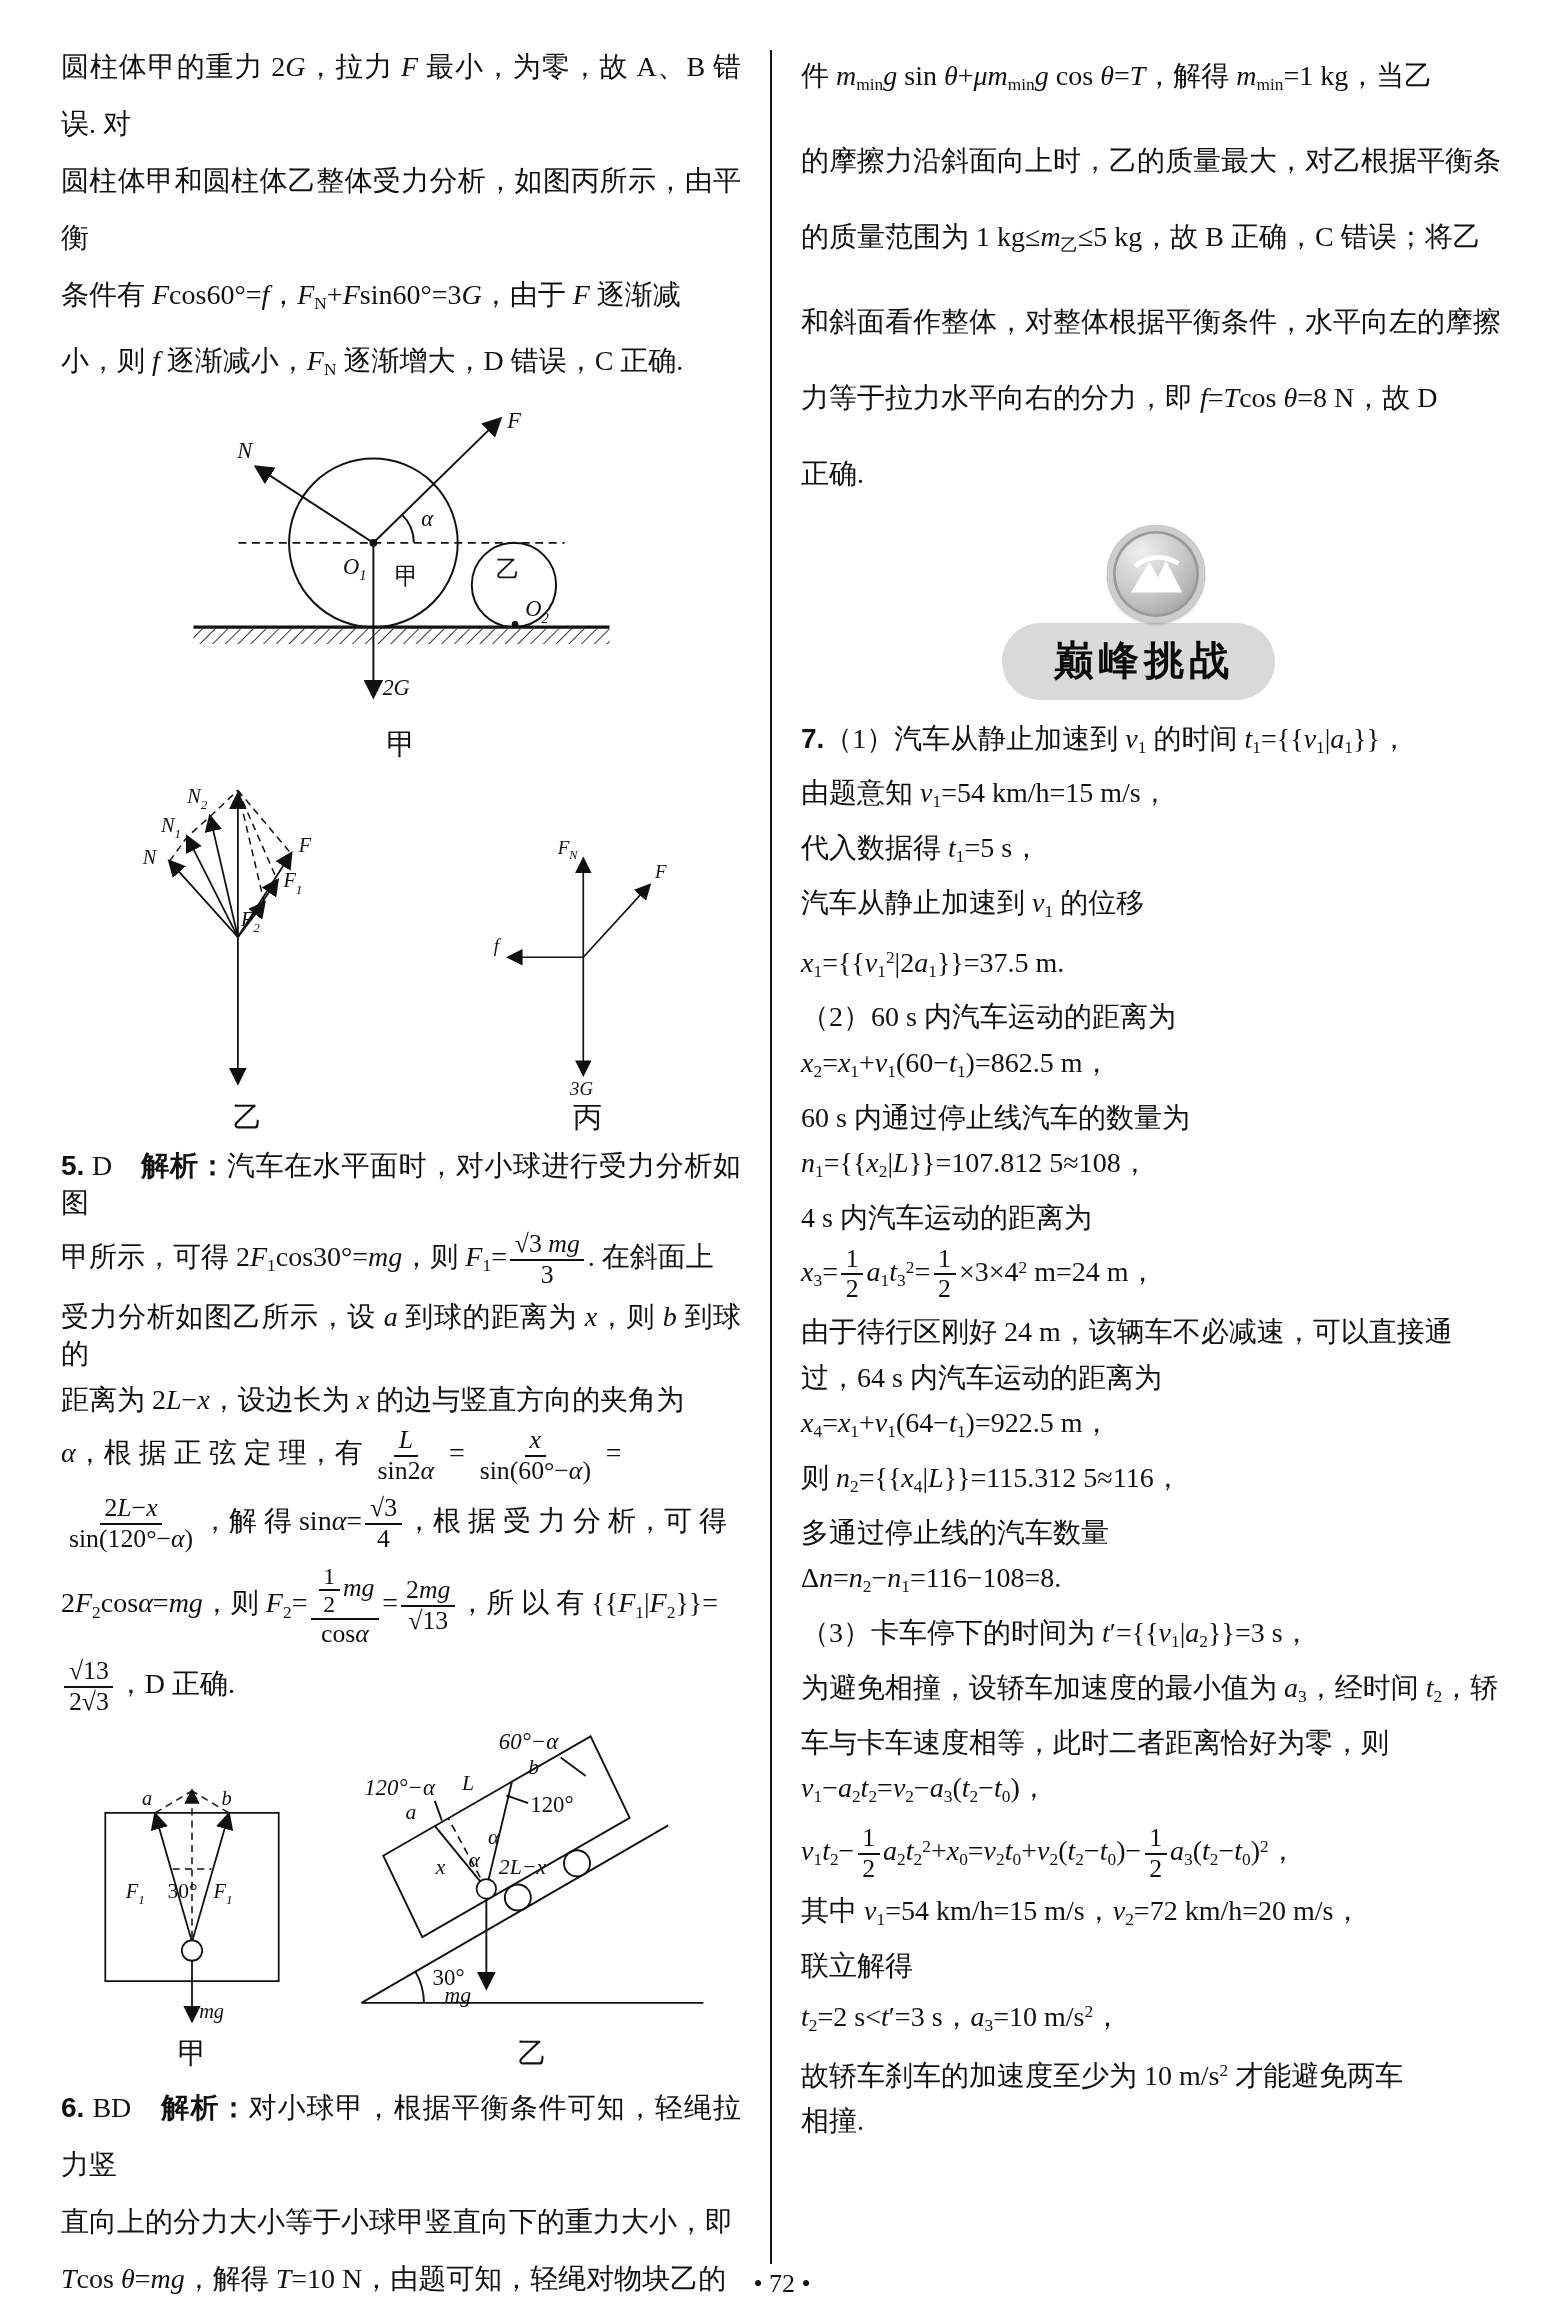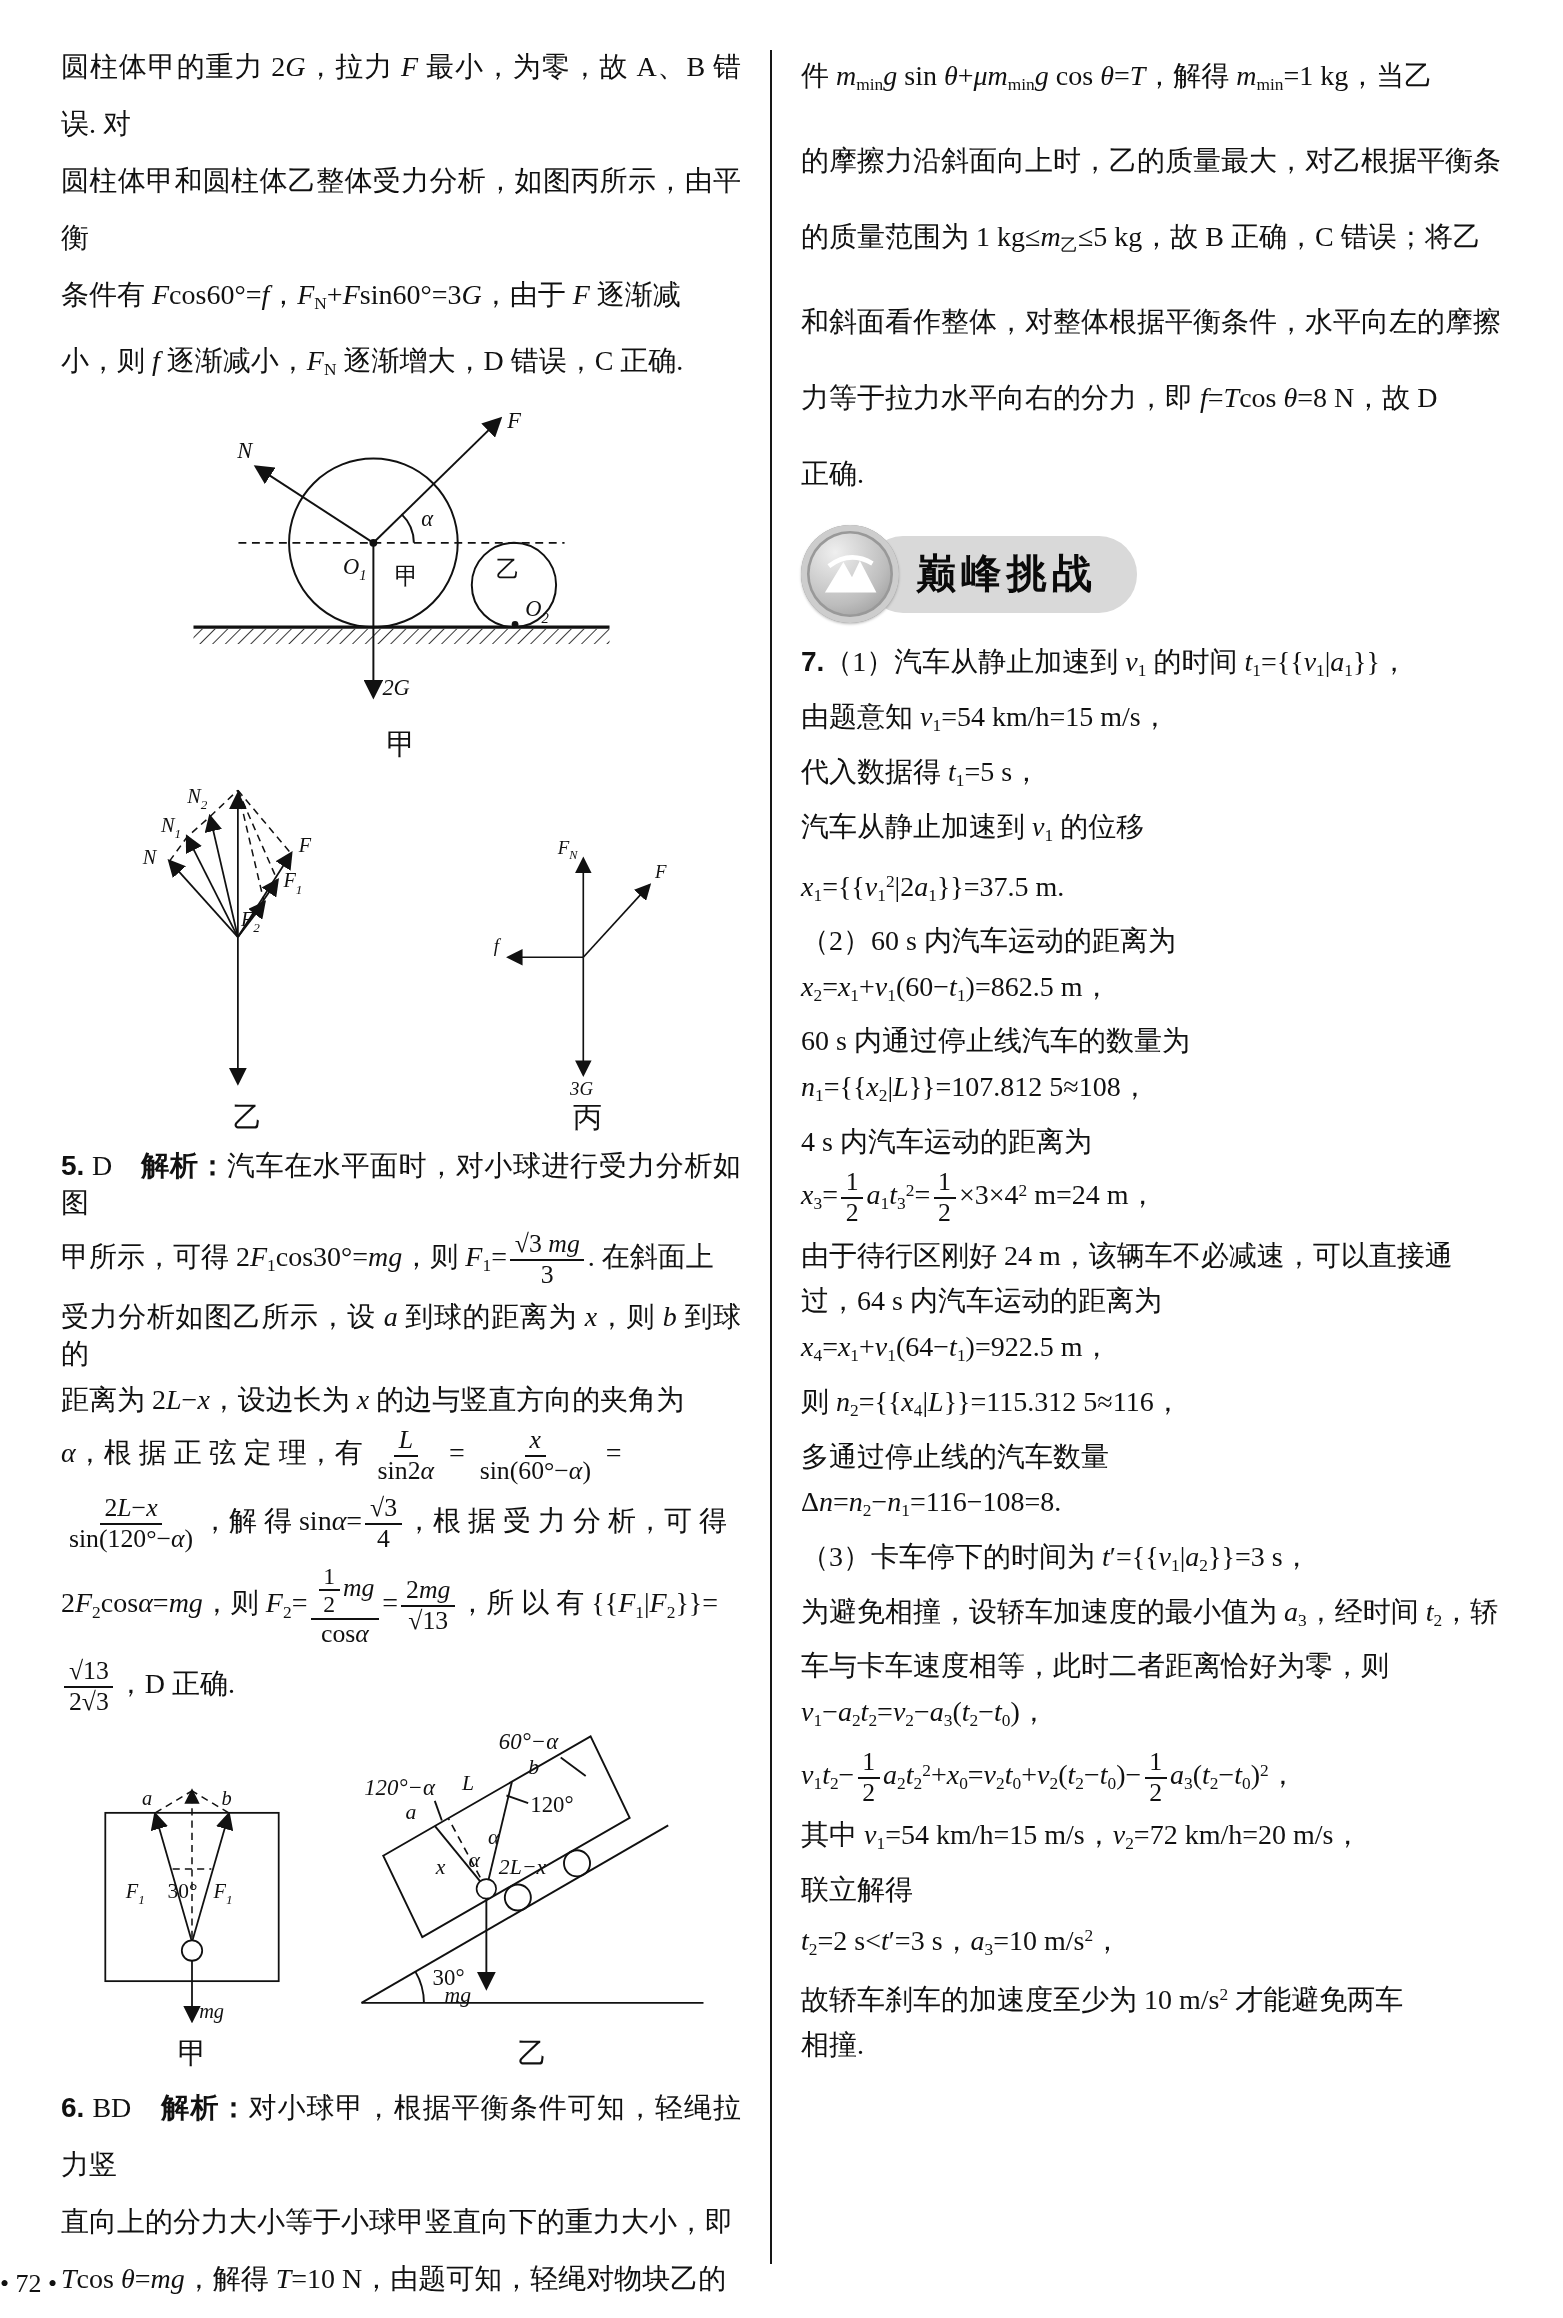--- a/index.html
+++ b/index.html
@@ -23,29 +23,29 @@
   .figrow{display:flex;justify-content:space-around;align-items:flex-end;margin:5.3px 0;}
   .figcell{text-align:center;}
   .caption{font-size:29px;text-align:center;margin-top:2.6px;}
   svg{overflow:visible;}
   .st{stroke:#111;stroke-width:3.5;fill:none;}
   .stk{stroke:#111;stroke-width:6;fill:none;}
   .dsh{stroke:#111;stroke-width:3;fill:none;stroke-dasharray:14 10;}
   .sl{font-style:italic;font-size:40px;fill:#111;font-family:"Liberation Serif","DejaVu Serif",serif;}
   .ss{font-style:italic;font-size:26px;fill:#111;font-family:"Liberation Serif","DejaVu Serif",serif;}
   .sc{font-size:42px;fill:#111;font-family:"Liberation Serif","DejaVu Serif",serif;}
-  .badge{display:flex;align-items:center;margin:13px 0 20px 0;}
+  .badge{display:flex;align-items:center;margin:13px 0 20px 0;flex-direction:column;}
   .badge-circle{width:98px;height:98px;border-radius:50%;flex:0 0 auto;position:relative;z-index:2;
     background:radial-gradient(circle at 35% 28%,#efefef,#bdbdbd 55%,#878787 95%);
     box-shadow:inset 0 0 0 6px #cdcdcd,inset 0 0 0 8.6px #999,0 1.3px 2.6px rgba(0,0,0,.25);
     display:flex;align-items:center;justify-content:center;}
   .badge-pill{background:#d9d9d9;border-radius:38px;padding:9.2px 40px 12px 51px;margin-left:-34px;
     font-family:"Liberation Sans","DejaVu Sans",sans-serif;font-weight:bold;font-size:40px;
     letter-spacing:5.3px;color:#0a0a0a;white-space:nowrap;}
-  .footer{position:absolute;left:0;bottom:20px;width:100%;font-size:26px;color:#111;}
+  .footer{position:absolute;left:0;bottom:20px;width:100%;text-align:center;font-size:26px;color:#111;}
 </style>
 </head>
 <body>
 
 <div class="page">
 
   <svg width="0" height="0" style="position:absolute">
     <defs>
       <marker id="ar" viewBox="0 0 12 12" refX="10" refY="6" markerWidth="10" markerHeight="10" orient="auto-start-reverse">
         <path d="M0 0 L12 6 L0 12 Z" fill="#111"></path>

